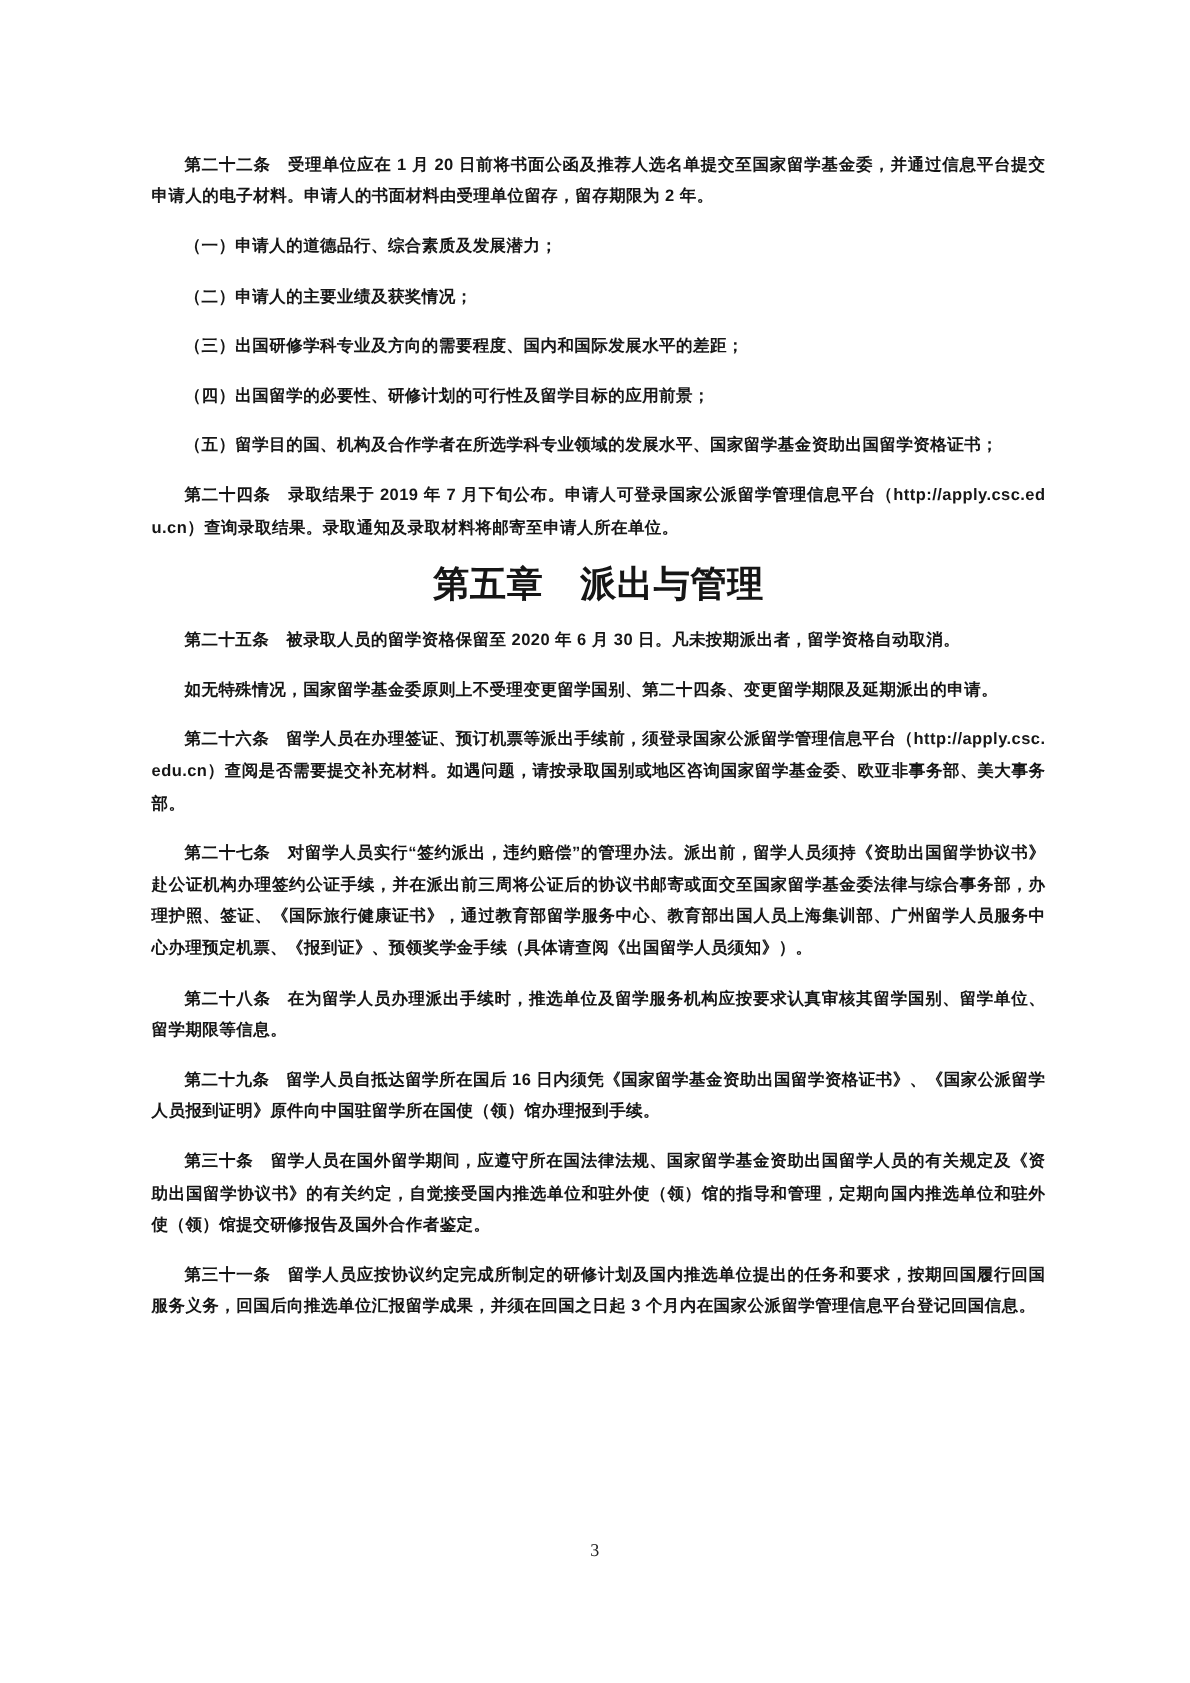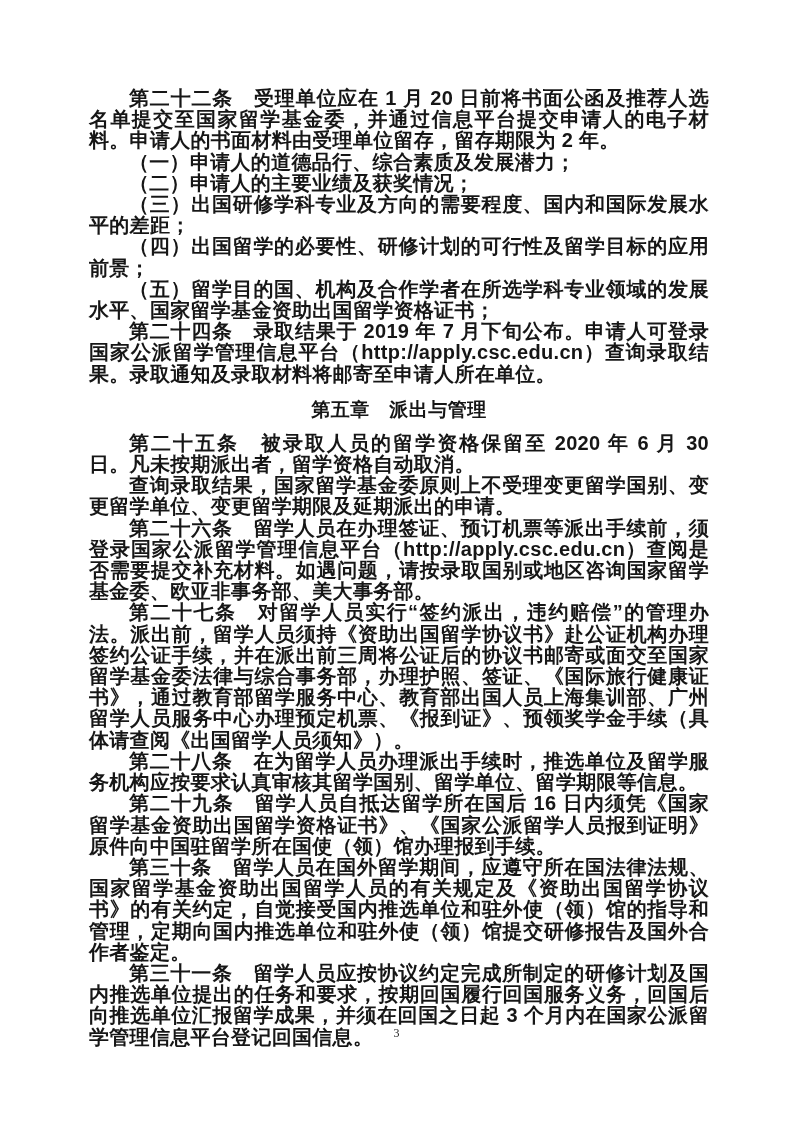--- a/index.html
+++ b/index.html
@@ -16,33 +16,33 @@
     font-family: "Liberation Sans", "DejaVu Sans", sans-serif;
     color: #161616;
   }
   .content {
     position: absolute;
     top: 88px;
     left: 89px;
     width: 620px;
   }
   .para {
-    margin: 0;
-    font-size: 20px;
+    margin: 12px;
+    font-size: 11px;
     line-height: 21.2px;
     font-weight: 600;
     text-align: justify;
     text-justify: inter-ideograph;
     text-indent: 2em;
     letter-spacing: 0.3px;
     word-break: break-all;
   }
   .chapter-heading {
     margin: 10px 0 8px 0;
-    font-size: 19px;
+    font-size: 24px;
     line-height: 30px;
     font-weight: 700;
     text-align: center;
     text-indent: 0;
     letter-spacing: 0.5px;
   }
   .page-number {
     position: absolute;
     top: 1026px;
     left: 0;
@@ -61,21 +61,21 @@
   <div class="content">
     <p class="para">第二十二条　受理单位应在 1 月 20 日前将书面公函及推荐人选名单提交至国家留学基金委，并通过信息平台提交申请人的电子材料。申请人的书面材料由受理单位留存，留存期限为 2 年。</p>
     <p class="para">（一）申请人的道德品行、综合素质及发展潜力；</p>
     <p class="para">（二）申请人的主要业绩及获奖情况；</p>
     <p class="para">（三）出国研修学科专业及方向的需要程度、国内和国际发展水平的差距；</p>
     <p class="para">（四）出国留学的必要性、研修计划的可行性及留学目标的应用前景；</p>
     <p class="para">（五）留学目的国、机构及合作学者在所选学科专业领域的发展水平、国家留学基金资助出国留学资格证书；</p>
     <p class="para">第二十四条　录取结果于 2019 年 7 月下旬公布。申请人可登录国家公派留学管理信息平台（http://apply.csc.edu.cn）查询录取结果。录取通知及录取材料将邮寄至申请人所在单位。</p>
     <h2 class="chapter-heading">第五章　派出与管理</h2>
     <p class="para">第二十五条　被录取人员的留学资格保留至 2020 年 6 月 30 日。凡未按期派出者，留学资格自动取消。</p>
-    <p class="para">查询录取结果，国家留学基金委原则上不受理变更留学国别、变更留学单位、变更留学期限及延期派出的申请。</p>
+    <p class="para">如无特殊情况，国家留学基金委原则上不受理变更留学国别、第二十四条、变更留学期限及延期派出的申请。</p>
     <p class="para">第二十六条　留学人员在办理签证、预订机票等派出手续前，须登录国家公派留学管理信息平台（http://apply.csc.edu.cn）查阅是否需要提交补充材料。如遇问题，请按录取国别或地区咨询国家留学基金委、欧亚非事务部、美大事务部。</p>
     <p class="para">第二十七条　对留学人员实行“签约派出，违约赔偿”的管理办法。派出前，留学人员须持《资助出国留学协议书》赴公证机构办理签约公证手续，并在派出前三周将公证后的协议书邮寄或面交至国家留学基金委法律与综合事务部，办理护照、签证、《国际旅行健康证书》，通过教育部留学服务中心、教育部出国人员上海集训部、广州留学人员服务中心办理预定机票、《报到证》、预领奖学金手续（具体请查阅《出国留学人员须知》）。</p>
     <p class="para">第二十八条　在为留学人员办理派出手续时，推选单位及留学服务机构应按要求认真审核其留学国别、留学单位、留学期限等信息。</p>
     <p class="para">第二十九条　留学人员自抵达留学所在国后 16 日内须凭《国家留学基金资助出国留学资格证书》、《国家公派留学人员报到证明》原件向中国驻留学所在国使（领）馆办理报到手续。</p>
     <p class="para">第三十条　留学人员在国外留学期间，应遵守所在国法律法规、国家留学基金资助出国留学人员的有关规定及《资助出国留学协议书》的有关约定，自觉接受国内推选单位和驻外使（领）馆的指导和管理，定期向国内推选单位和驻外使（领）馆提交研修报告及国外合作者鉴定。</p>
     <p class="para">第三十一条　留学人员应按协议约定完成所制定的研修计划及国内推选单位提出的任务和要求，按期回国履行回国服务义务，回国后向推选单位汇报留学成果，并须在回国之日起 3 个月内在国家公派留学管理信息平台登记回国信息。</p>
   </div>
   <div class="page-number">3</div>
 </div>
 

